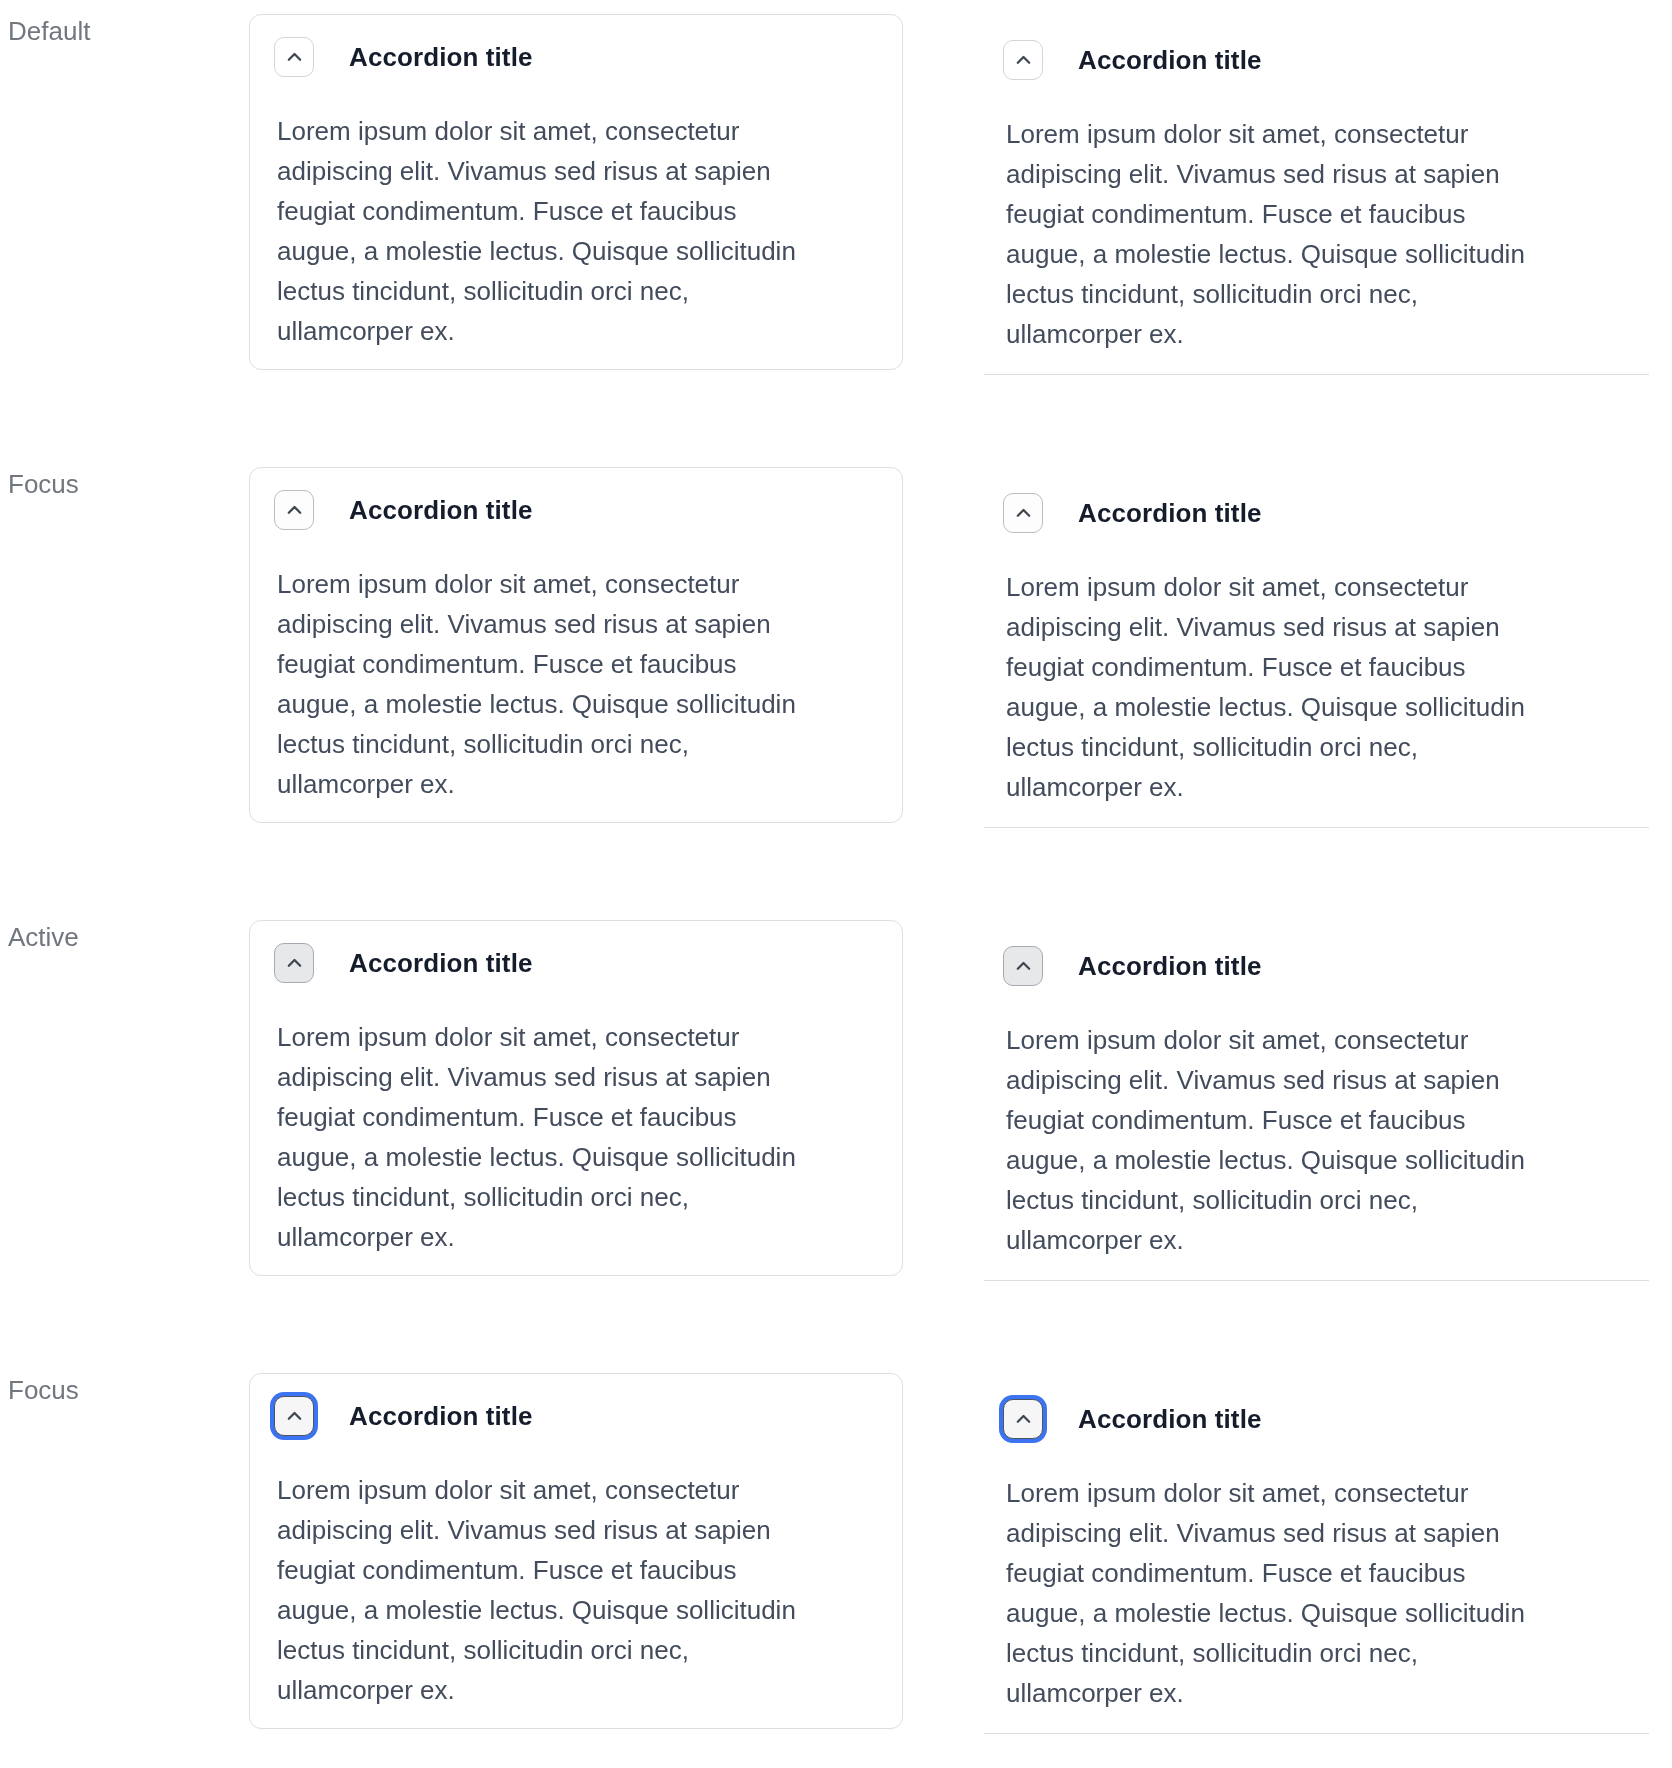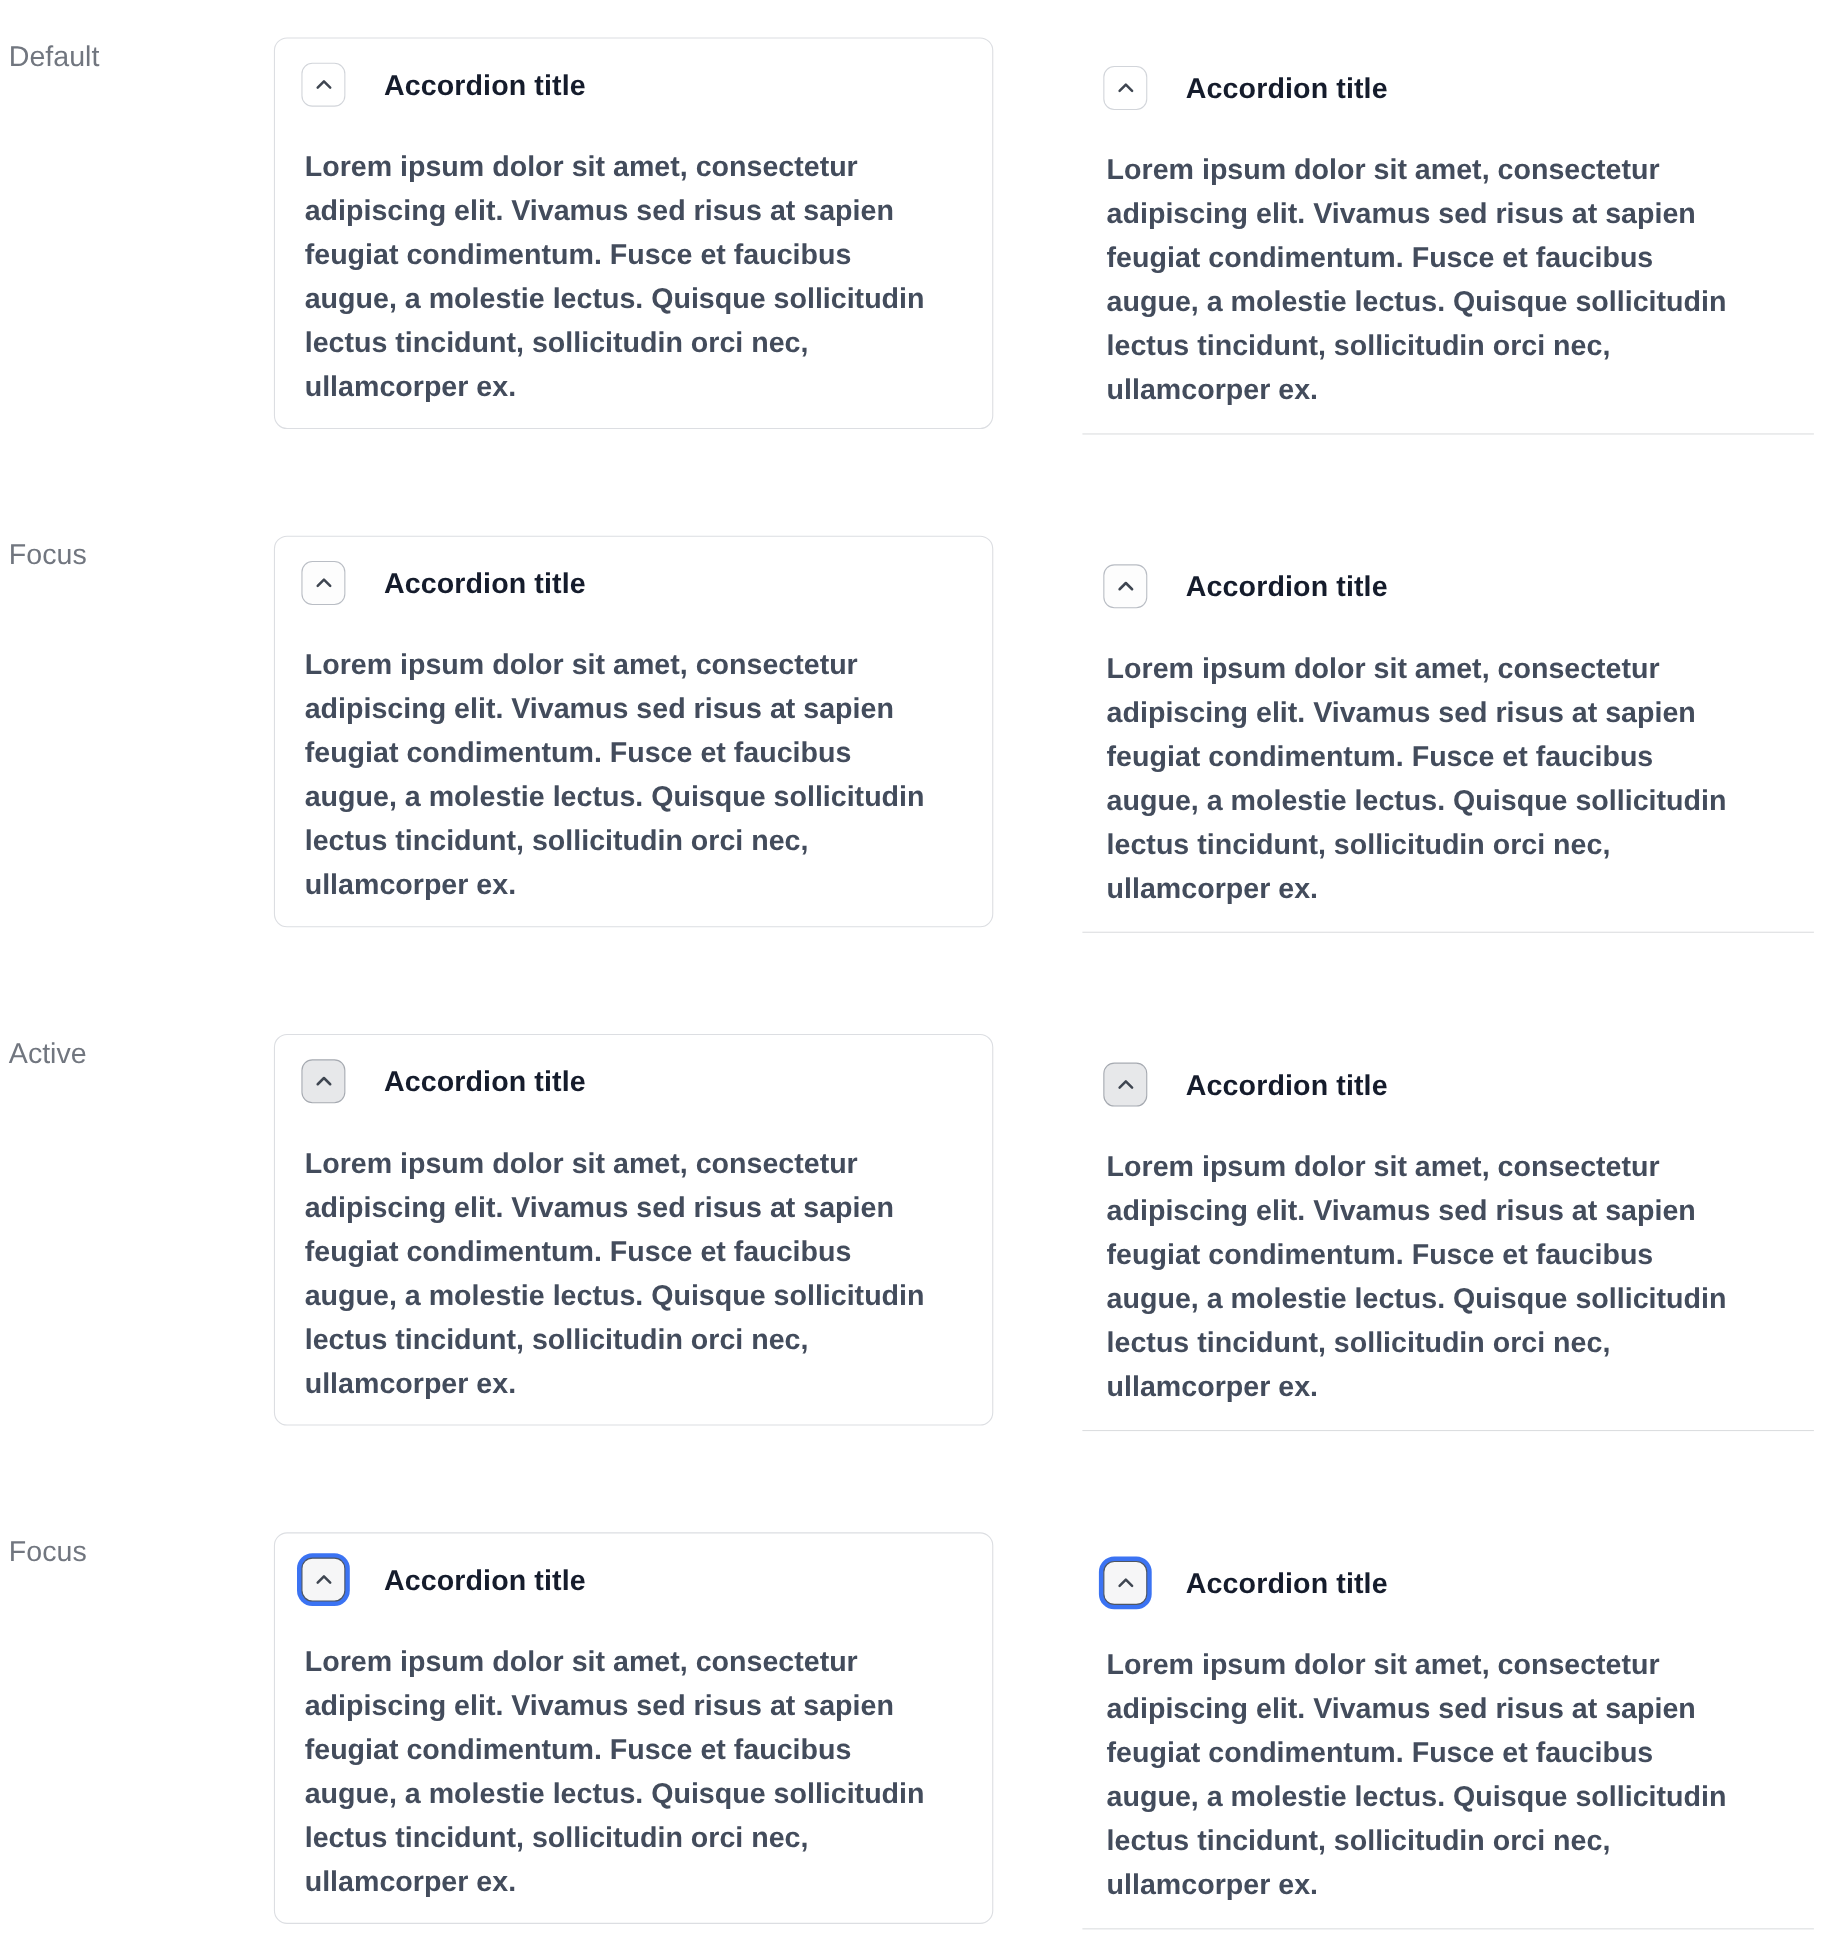--- a/index.html
+++ b/index.html
@@ -3,21 +3,21 @@
 <meta charset="utf-8">
 <style>
   * { box-sizing: border-box; margin: 0; padding: 0; }
   html, body { background: #ffffff; }
   body {
     width: 1672px;
     min-height: 1768px;
     font-family: "Liberation Sans", sans-serif;
     color: #151c2c;
   }
-  .sheet { padding: 34px 0 0 8px; }
+  .sheet { padding: 14px 0 0 8px; }
 
   .state-row {
     display: grid;
     grid-template-columns: 160px 654px 665px;
     column-gap: 81px;
     align-items: start;
     margin-bottom: 92px;
   }
   .state-label {
     font-size: 26px;
@@ -74,21 +74,20 @@
     background: #f6f6f7;
     box-shadow: 0 0 0 4px #3b73f3;
   }
 
   
   .acc-body {
     margin: 34px 0 0 3px;
     font-size: 26px;
     line-height: 40px;
     color: #434c5c;
-    font-weight: bold;
   }
 </style>
 </head>
 <body>
 
 <div class="sheet">
   <div class="state-row state-default">
     <div class="state-label">Default</div>
 
     <div class="acc card">

